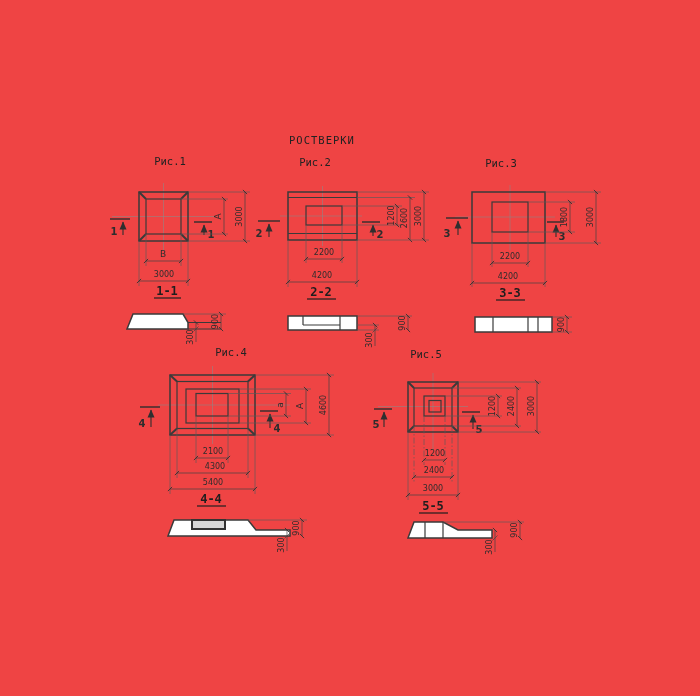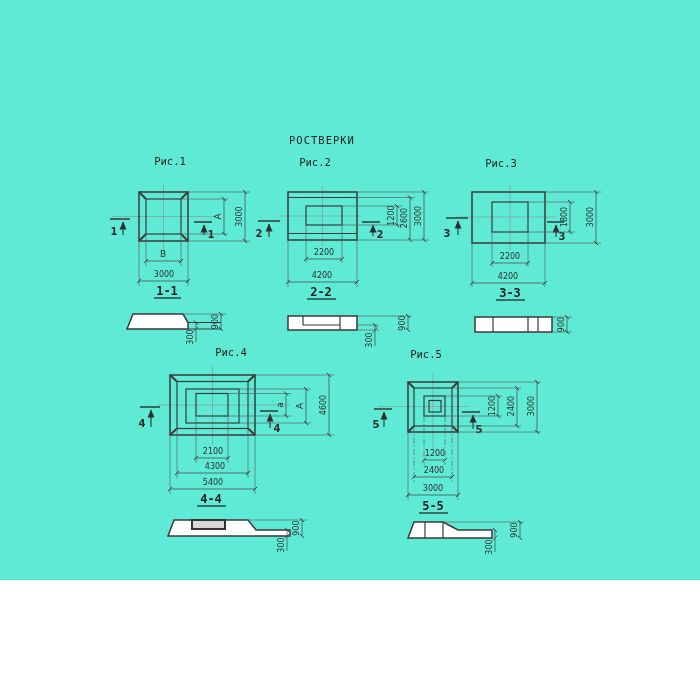--- a/index.html
+++ b/index.html
@@ -1,16 +1,16 @@
 <!DOCTYPE html>
 <html><head>
 <meta charset="utf-8">
 <style>
   html,body{margin:0;padding:0;background:#fff;}
-  .sheet{width:700px;height:580px;background:#5eead4;position:relative;overflow:hidden;}
+  .sheet{width:700px;height:696px;background:#ef4444;position:relative;overflow:hidden;}
   svg{position:absolute;left:0;top:0;}
   text{font-family:"DejaVu Sans", sans-serif;fill:#2d2d2d;}
   .dim{font-size:8px;}
   .let{font-size:9px;}
   .cap{font-family:"DejaVu Sans Mono", monospace;font-size:10.5px;fill:#222;}
   .ttl{font-family:"DejaVu Sans Mono", monospace;font-size:10.5px;letter-spacing:1px;fill:#222;}
   .seclbl{font-family:"DejaVu Sans Mono", monospace;font-size:12px;font-weight:bold;fill:#1e1e1e;}
   .mk{font-size:10px;font-weight:bold;}
   .ol{fill:none;stroke:#3a3a3a;stroke-width:1.5;}
   .o2{fill:none;stroke:#3a3a3a;stroke-width:1.2;}

